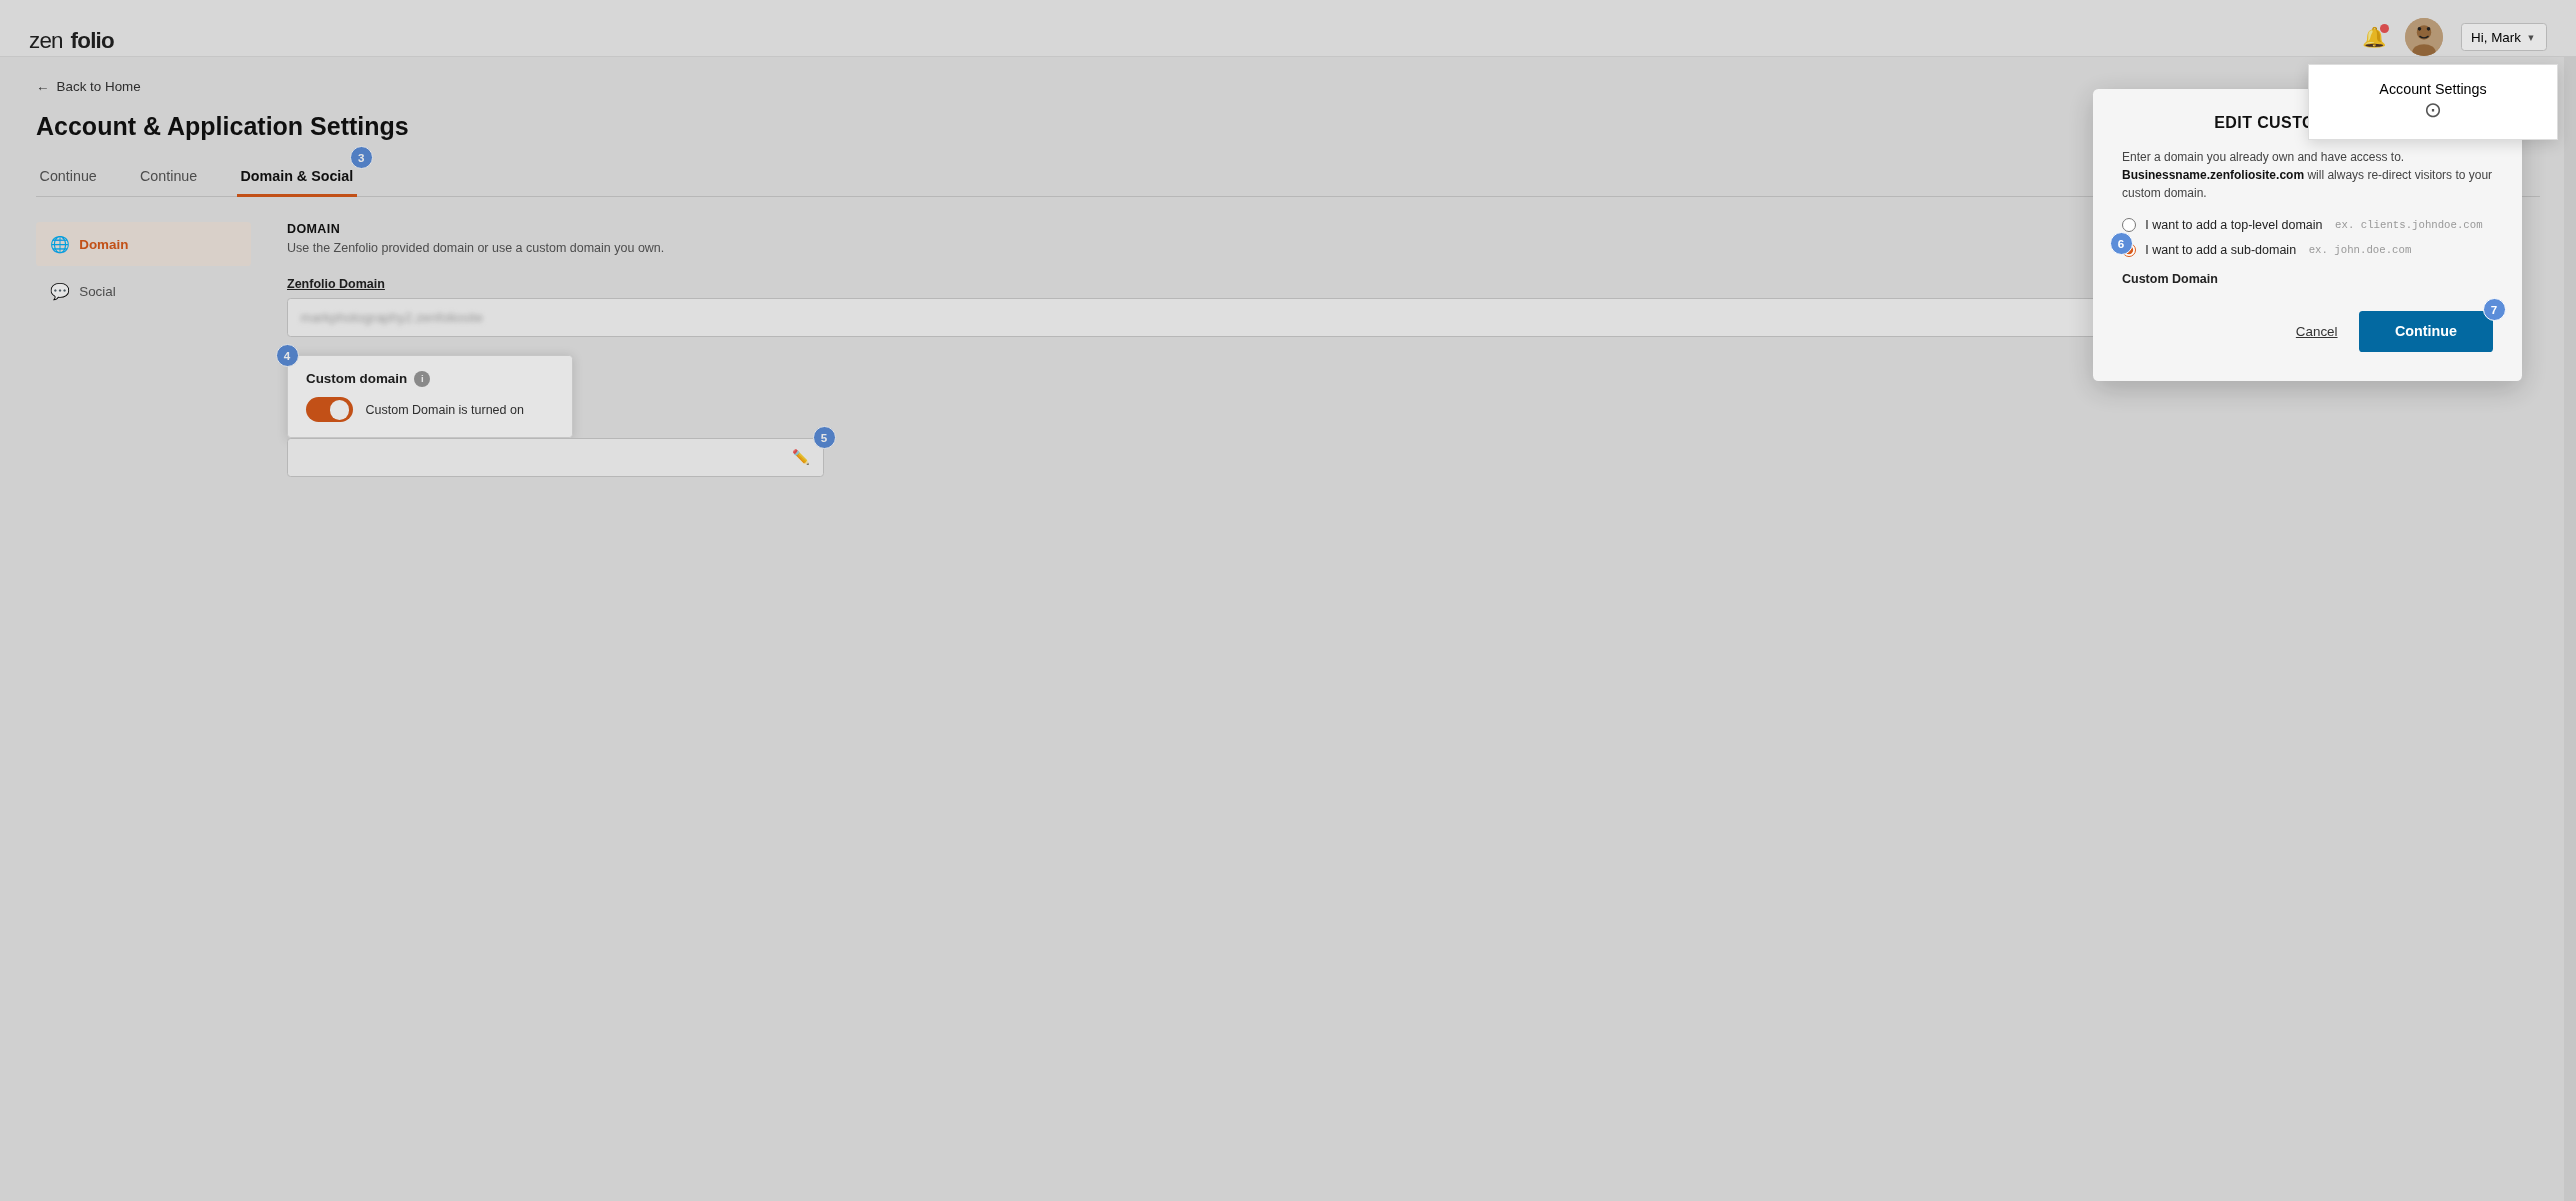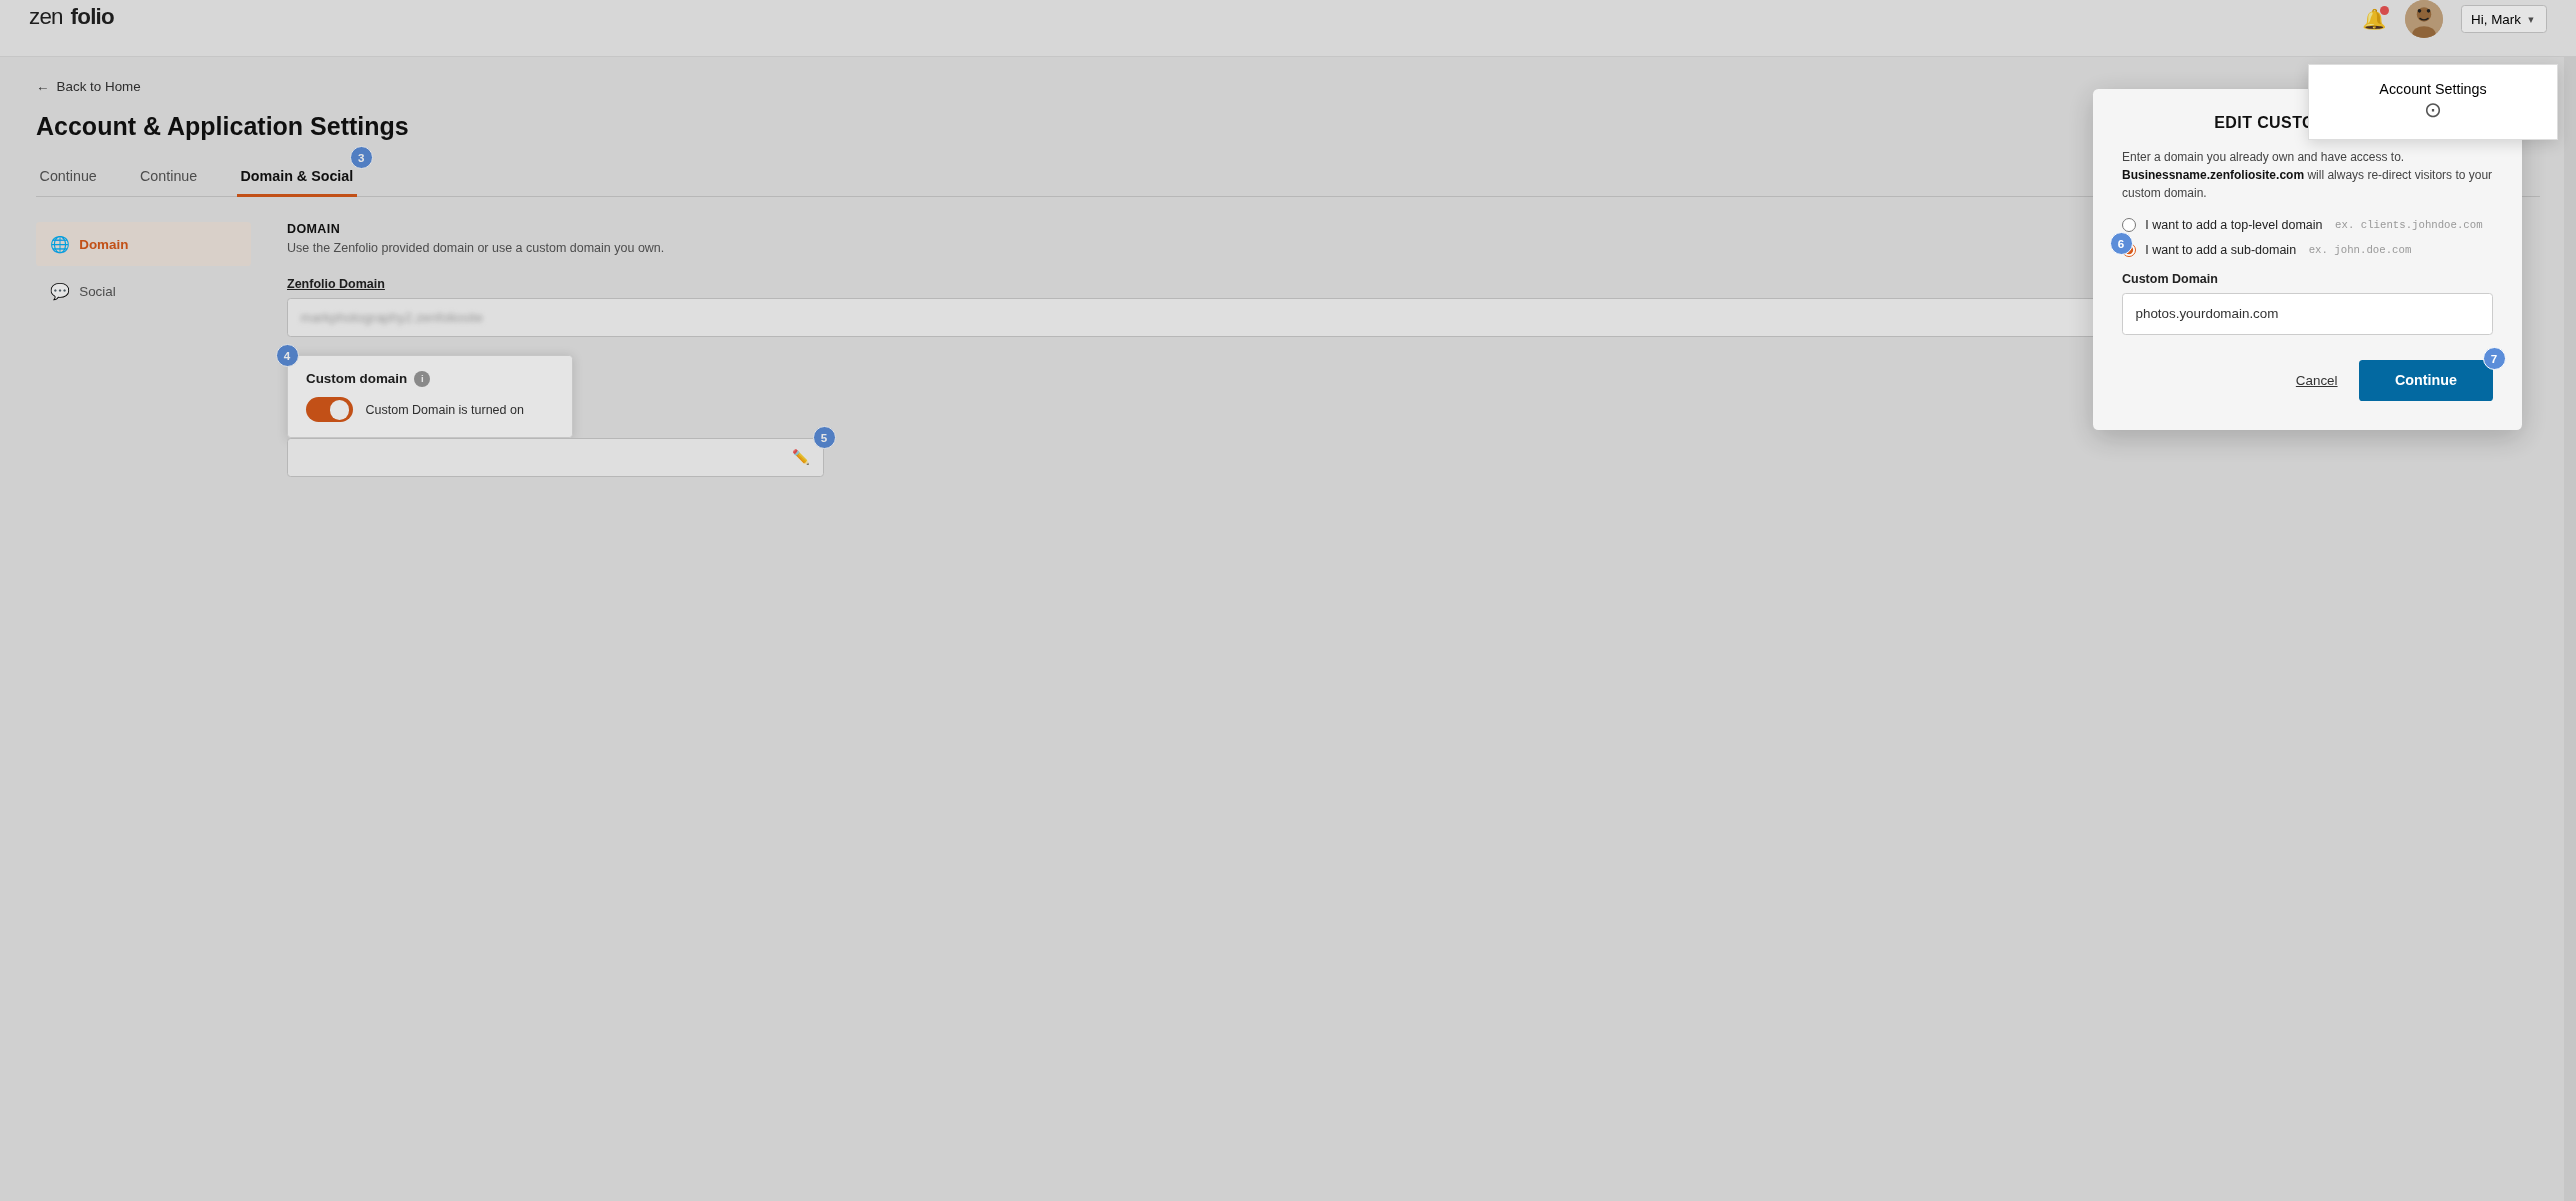--- a/index.html
+++ b/index.html
@@ -4,21 +4,21 @@
   <style>
     * { box-sizing: border-box; margin: 0; padding: 0; }
     body { font-family: -apple-system, BlinkMacSystemFont, 'Segoe UI', Arial, sans-serif; background: #e8e8e8; min-height: 100vh; }
 
     
     .header {
       background: #f0f0f0;
       border-bottom: 0.9px solid #ddd;
       height: 57px;
       display: flex;
-      align-items: flex-start;
+      align-items: flex-end;
       padding: 0 29px;
       position: relative;
       z-index: 10;
     }
     .logo {
       display: flex;
       align-items: center;
       gap: 0;
     }
     .header-right {
@@ -569,21 +569,20 @@
     <div class="radio-option" style="position:relative;">
       <input type="radio" name="domain-type" checked="" style="accent-color: rgb(216, 90, 26);">
       <span>I want to add a sub-domain</span>
       <span class="radio-desc" style="color:#999; font-size:10.7px; margin-left:3.6px;">ex. john.doe.com</span>
       <span class="badge-circle" style="position:absolute; top:-10.7px; left:-12.5px;">
         <span>6</span>
       </span>
     </div>
 
     <div class="modal-field-label">Custom Domain</div>
-    <input class="modal-input" type="text" value="photos.yourdomain.com" style="">
 
     <div class="modal-actions">
       <button class="cancel-btn">Cancel</button>
       <div style="position:relative; display:inline-block;">
         <button class="continue-btn">Continue</button>
         <span class="badge-circle" style="position:absolute; top:-12.5px; right:-12.5px;">
           <span>7</span>
         </span>
       </div>
     </div>

